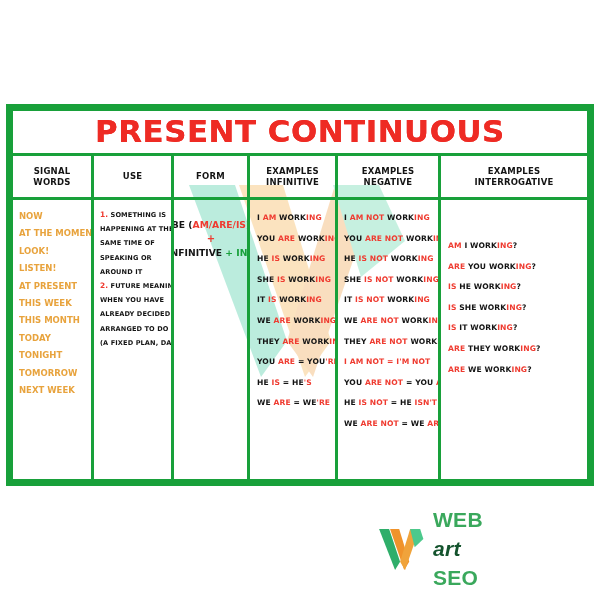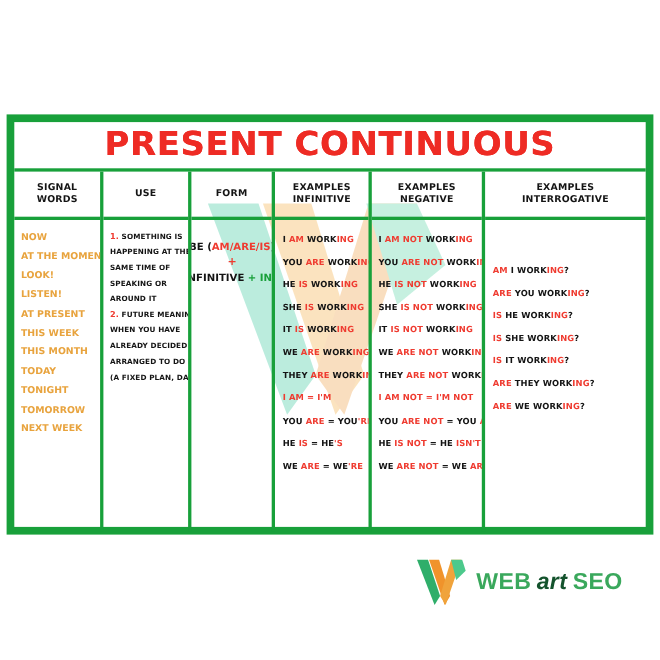--- a/index.html
+++ b/index.html
@@ -86,21 +86,21 @@
   .ex.interro{padding-left:7px;margin-top:28px;}
   .ex.neg{padding-left:6px;}
   .ex.aff{padding-left:7px;}
 
   
   .logo{position:absolute;left:378px;top:508px;display:flex;align-items:center;gap:9px;}
   .logo-mark{width:46px;height:42px;}
   .logo-text{
     font-size:21px;font-weight:bold;letter-spacing:.3px;
     font-family:"Liberation Sans", sans-serif;color:#3aa85c;
-    display:flex;align-items:flex-start;gap:5px;
+    display:flex;align-items:flex-start;gap:5px;flex-direction:column;
   }
   .logo-text .art{color:#14532d;font-style:italic;}
 </style>
 </head>
 <body>
 
 <div id="root">
 
   <div class="frame">
 
@@ -176,21 +176,20 @@
           </div>
           <div class="body ex aff">
             <div class="line"><span>I</span> <span class="r">AM</span> <span>WORK</span><span class="r">ING</span></div>
             <div class="line"><span>YOU</span> <span class="r">ARE</span> <span>WORK</span><span class="r">ING</span></div>
             <div class="line"><span>HE</span> <span class="r">IS</span> <span>WORK</span><span class="r">ING</span></div>
             <div class="line"><span>SHE</span> <span class="r">IS</span> <span>WORK</span><span class="r">ING</span></div>
             <div class="line"><span>IT</span> <span class="r">IS</span> <span>WORK</span><span class="r">ING</span></div>
             <div class="line"><span>WE</span> <span class="r">ARE</span> <span>WORK</span><span class="r">ING</span></div>
             <div class="line"><span>THEY</span> <span class="r">ARE</span> <span>WORK</span><span class="r">ING</span></div>
 
-            <div class="line"><span class="r">I</span> <span class="r">AM</span> <span class="r">=</span> <span class="r">I</span><span class="r">'M</span></div>
             <div class="line"><span>YOU</span> <span class="r">ARE</span> <span>=</span> <span>YOU</span><span class="r">'RE</span></div>
             <div class="line"><span>HE</span> <span class="r">IS</span> <span>=</span> <span>HE</span><span class="r">'S</span></div>
             <div class="line"><span>WE</span> <span class="r">ARE</span> <span>=</span> <span>WE</span><span class="r">'RE</span></div>
           </div>
         </div>
 
         <div class="col c5">
           <div class="hdr">
             <div>
               <span>EXAMPLES</span>

